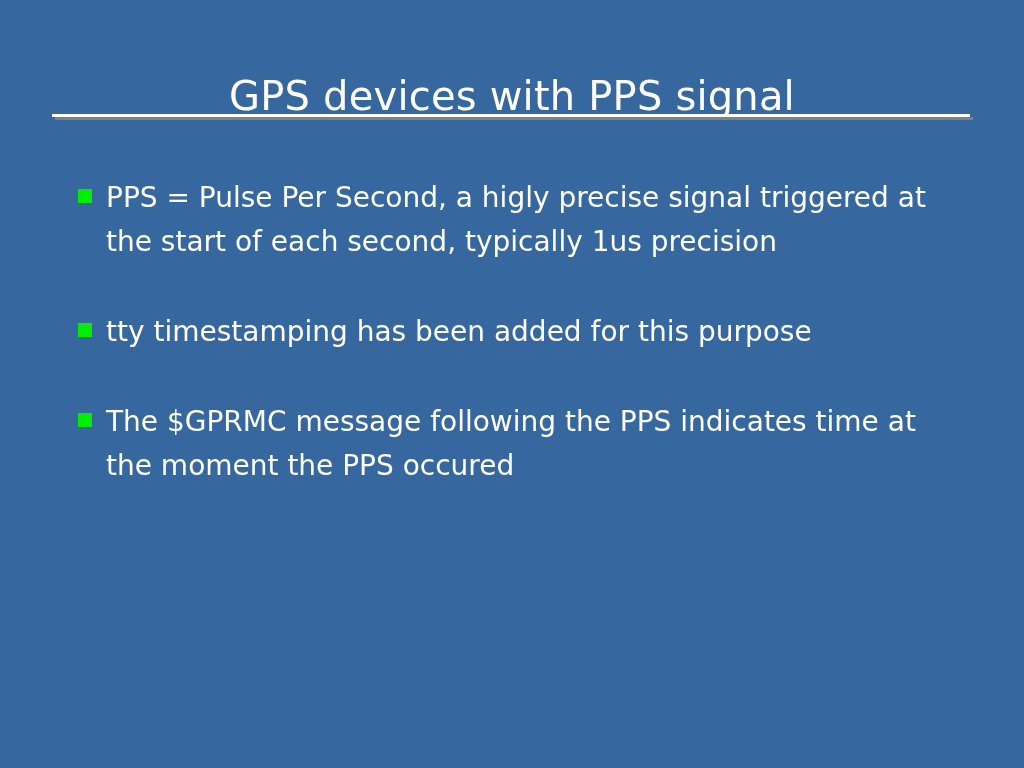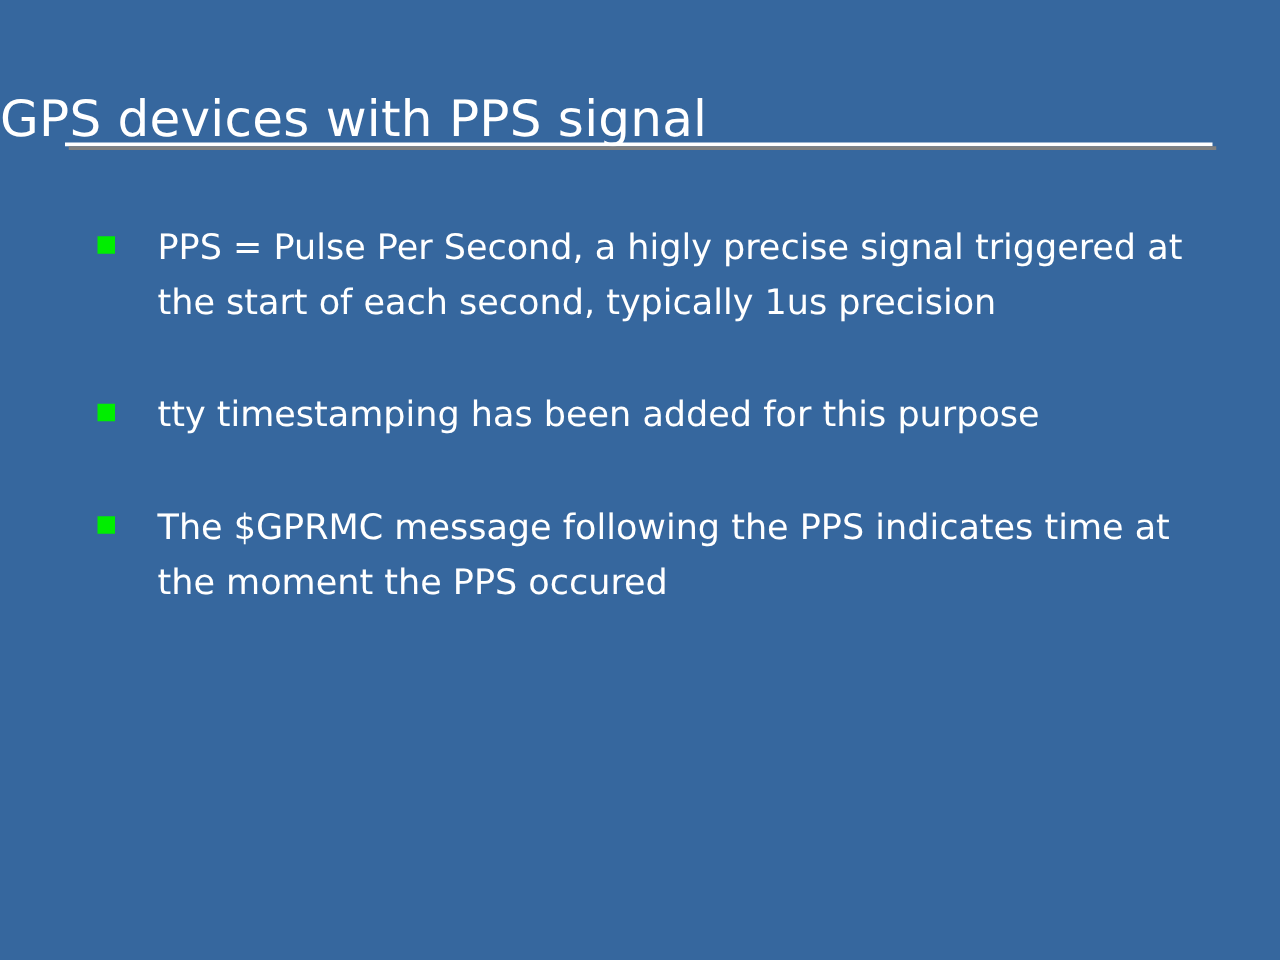--- a/index.html
+++ b/index.html
@@ -22,20 +22,21 @@
     background: #36679E;
     box-sizing: border-box;
   }
 
   
   #slide-title {
     position: absolute;
     left: 0;
     top: 45px;
     width: 1024px;
+    text-align: center;
     color: #FFFFFF;
     font-size: 40px;
     line-height: 48px;
     font-weight: 400;
     letter-spacing: 0.2px;
     white-space: nowrap;
   }
 
   
   #title-rule {
@@ -87,21 +88,20 @@
     position: absolute;
     left: 0;
     top: 13px;
     width: 14px;
     height: 14px;
     background: #00EE00;
   }
 
   .bullet-text {
     display: block;
-    margin-left: 20px;
   }
 </style>
 </head>
 <body>
 
 <div id="slide">
 
   <h1 id="slide-title">GPS devices with PPS signal</h1>
 
   <div id="title-rule">

